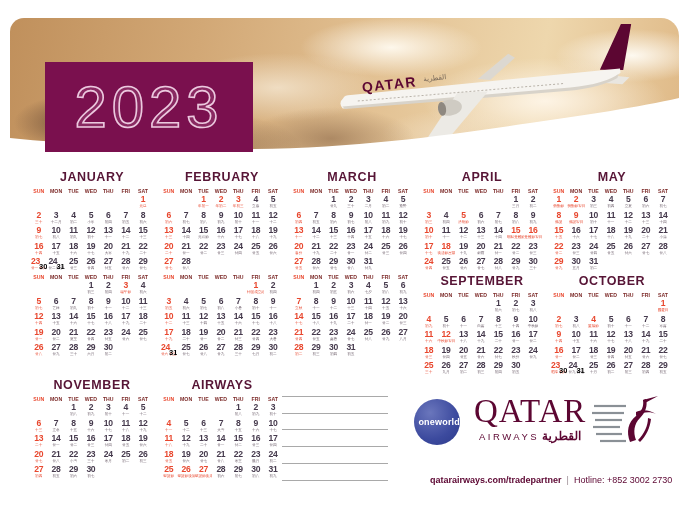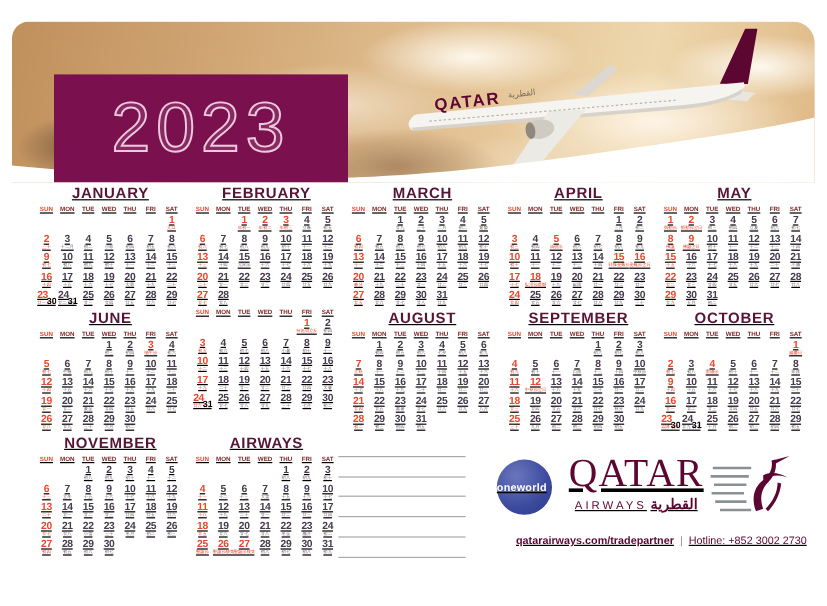--- a/index.html
+++ b/index.html
@@ -13,30 +13,30 @@
       radial-gradient(150px 55px at 28% 98%, rgba(122,88,60,.75), rgba(122,88,60,0) 70%),
       radial-gradient(120px 45px at 48% 90%, rgba(139,103,72,.6), rgba(139,103,72,0) 70%),
       radial-gradient(130px 42px at 57% 22%, rgba(255,250,240,.95), rgba(255,250,240,0) 70%),
       radial-gradient(170px 60px at 80% 62%, rgba(255,247,235,.9), rgba(255,247,235,0) 72%),
       radial-gradient(110px 38px at 93% 28%, rgba(255,252,245,.95), rgba(255,252,245,0) 70%),
       radial-gradient(140px 48px at 40% 52%, rgba(243,228,205,.85), rgba(243,228,205,0) 72%),
       radial-gradient(100px 34px at 66% 86%, rgba(240,220,190,.8), rgba(240,220,190,0) 70%),
       linear-gradient(100deg,#c0905c 0%,#d2a876 28%,#e3c294 55%,#eed7ad 78%,#dfb987 100%);}
   .swoosh{position:absolute;left:0;bottom:0;width:100%;height:60px;}
 
-  .year-badge{position:absolute;left:35px;top:44px;width:245px;height:90px;background:#7a104e;
+  .year-badge{position:absolute;left:35px;top:44px;width:208px;height:90px;background:#7a104e;
     display:flex;align-items:center;justify-content:center;}
   .year-badge span{font-size:58px;font-weight:200;letter-spacing:5px;color:rgba(244,220,236,.12);
     -webkit-text-stroke:1.6px #ecc9df;line-height:1;}
 
   .plane{position:absolute;right:14px;top:6px;width:336px;height:122px;}
 
   
-  .grid{position:absolute;left:30px;top:150px;display:grid;grid-template-columns:repeat(5,130px);
-        grid-auto-rows:104px;text-decoration:underline;}
+  .grid{position:absolute;left:30px;top:166px;display:grid;grid-template-columns:repeat(5,130px);
+        grid-auto-rows:104px;}
   .month{width:124px;padding-top:4px;}
   .mtitle{text-align:center;font-size:12.5px;font-weight:bold;letter-spacing:.6px;color:#571536;margin-bottom:4px;}
   .dow{display:grid;grid-template-columns:repeat(7,17.4px);margin-bottom:1px;}
   .dow span{font-size:5.2px;font-weight:bold;text-align:center;color:#7c2a28;letter-spacing:0;}
   .dow span.sun{color:#e8472e;}
   .days{display:grid;grid-template-columns:repeat(7,17.4px);grid-auto-rows:15.6px;}
   .cell{position:relative;text-align:center;overflow:hidden;}
   .dnum{display:block;font-size:8.6px;font-weight:bold;line-height:9px;color:#463a4d;letter-spacing:-.3px;}
   .lun{display:block;font-size:3.6px;line-height:4px;color:#6d5e6a;white-space:nowrap;}
   .cell.red .dnum,.cell.red .lun{color:#e8472e;}
@@ -45,30 +45,30 @@
 
   
   .notes{grid-column:3;padding-top:6px;}
   .note-line{width:106px;height:15.8px;margin-left:-8px;border-bottom:1px solid #a9a9a9;}
 
   
   .brand{grid-column:4 / 6;padding-top:22px;position:relative;}
   .brand-row{display:flex;align-items:center;gap:14px;margin-left:-6px;}
   .ow{width:46px;height:46px;border-radius:50%;flex:0 0 auto;
       background:radial-gradient(circle at 35% 30%,#6a76bc,#3c4a9e 60%,#2c3a8a);
-      display:flex;align-items:center;justify-content:flex-start;}
+      display:flex;align-items:center;justify-content:flex-end;}
   .ow span{color:#fff;font-size:9px;letter-spacing:.2px;}
   .ow b{font-weight:bold;}
   .qlogo{display:flex;align-items:flex-start;gap:6px;}
   .qtext{text-align:center;}
   .qword{font-family:"Liberation Serif",serif;font-size:33px;line-height:30px;letter-spacing:1px;color:#5c0632;}
   .qsub{font-size:9.5px;letter-spacing:2.5px;color:#5c0632;margin-top:3px;}
   .qsub .ar{font-size:12px;letter-spacing:0;font-weight:bold;margin-left:3px;}
   .chinese{margin:6px 0 0 58px;font-size:12px;letter-spacing:7px;color:#8a9096;}
-  .contact{margin:13px 0 0 10px;font-size:9px;color:#5c0632;white-space:nowrap;}
+  .contact{margin:27px 0 0 10px;font-size:9px;color:#5c0632;white-space:nowrap;}
   .contact .url{font-weight:bold;}
   .contact .sep{color:#9a8b93;margin:0 5px;font-weight:normal;}
 </style>
 </head>
 <body>
 
 <div id="app">
 
   <div class="photo">
     <svg class="plane" viewBox="0 0 336 122">
@@ -784,21 +784,20 @@
             <span class="dnum">31</span>
             <span class="lun">初二</span>
           </div>
           <div class="cell"></div>
           <div class="cell"></div>
           <div class="cell"></div>
           <div class="cell"></div>
         </div>
       </div>
       <div class="month">
-        <div class="mtitle">JUNE</div>
         <div class="dow">
           <span class="sun">SUN</span>
           <span>MON</span>
           <span>TUE</span>
           <span>WED</span>
           <span>THU</span>
           <span>FRI</span>
           <span>SAT</span>
         </div>
         <div class="days">
@@ -1062,21 +1061,20 @@
             <span class="dnum">29</span>
             <span class="lun">七月</span>
           </div>
           <div class="cell">
             <span class="dnum">30</span>
             <span class="lun">初二</span>
           </div>
         </div>
       </div>
       <div class="month">
-        <div class="mtitle">AUGUST</div>
         <div class="dow">
           <span class="sun">SUN</span>
           <span>MON</span>
           <span>TUE</span>
           <span>WED</span>
           <span>THU</span>
           <span>FRI</span>
           <span>SAT</span>
         </div>
         <div class="days">

